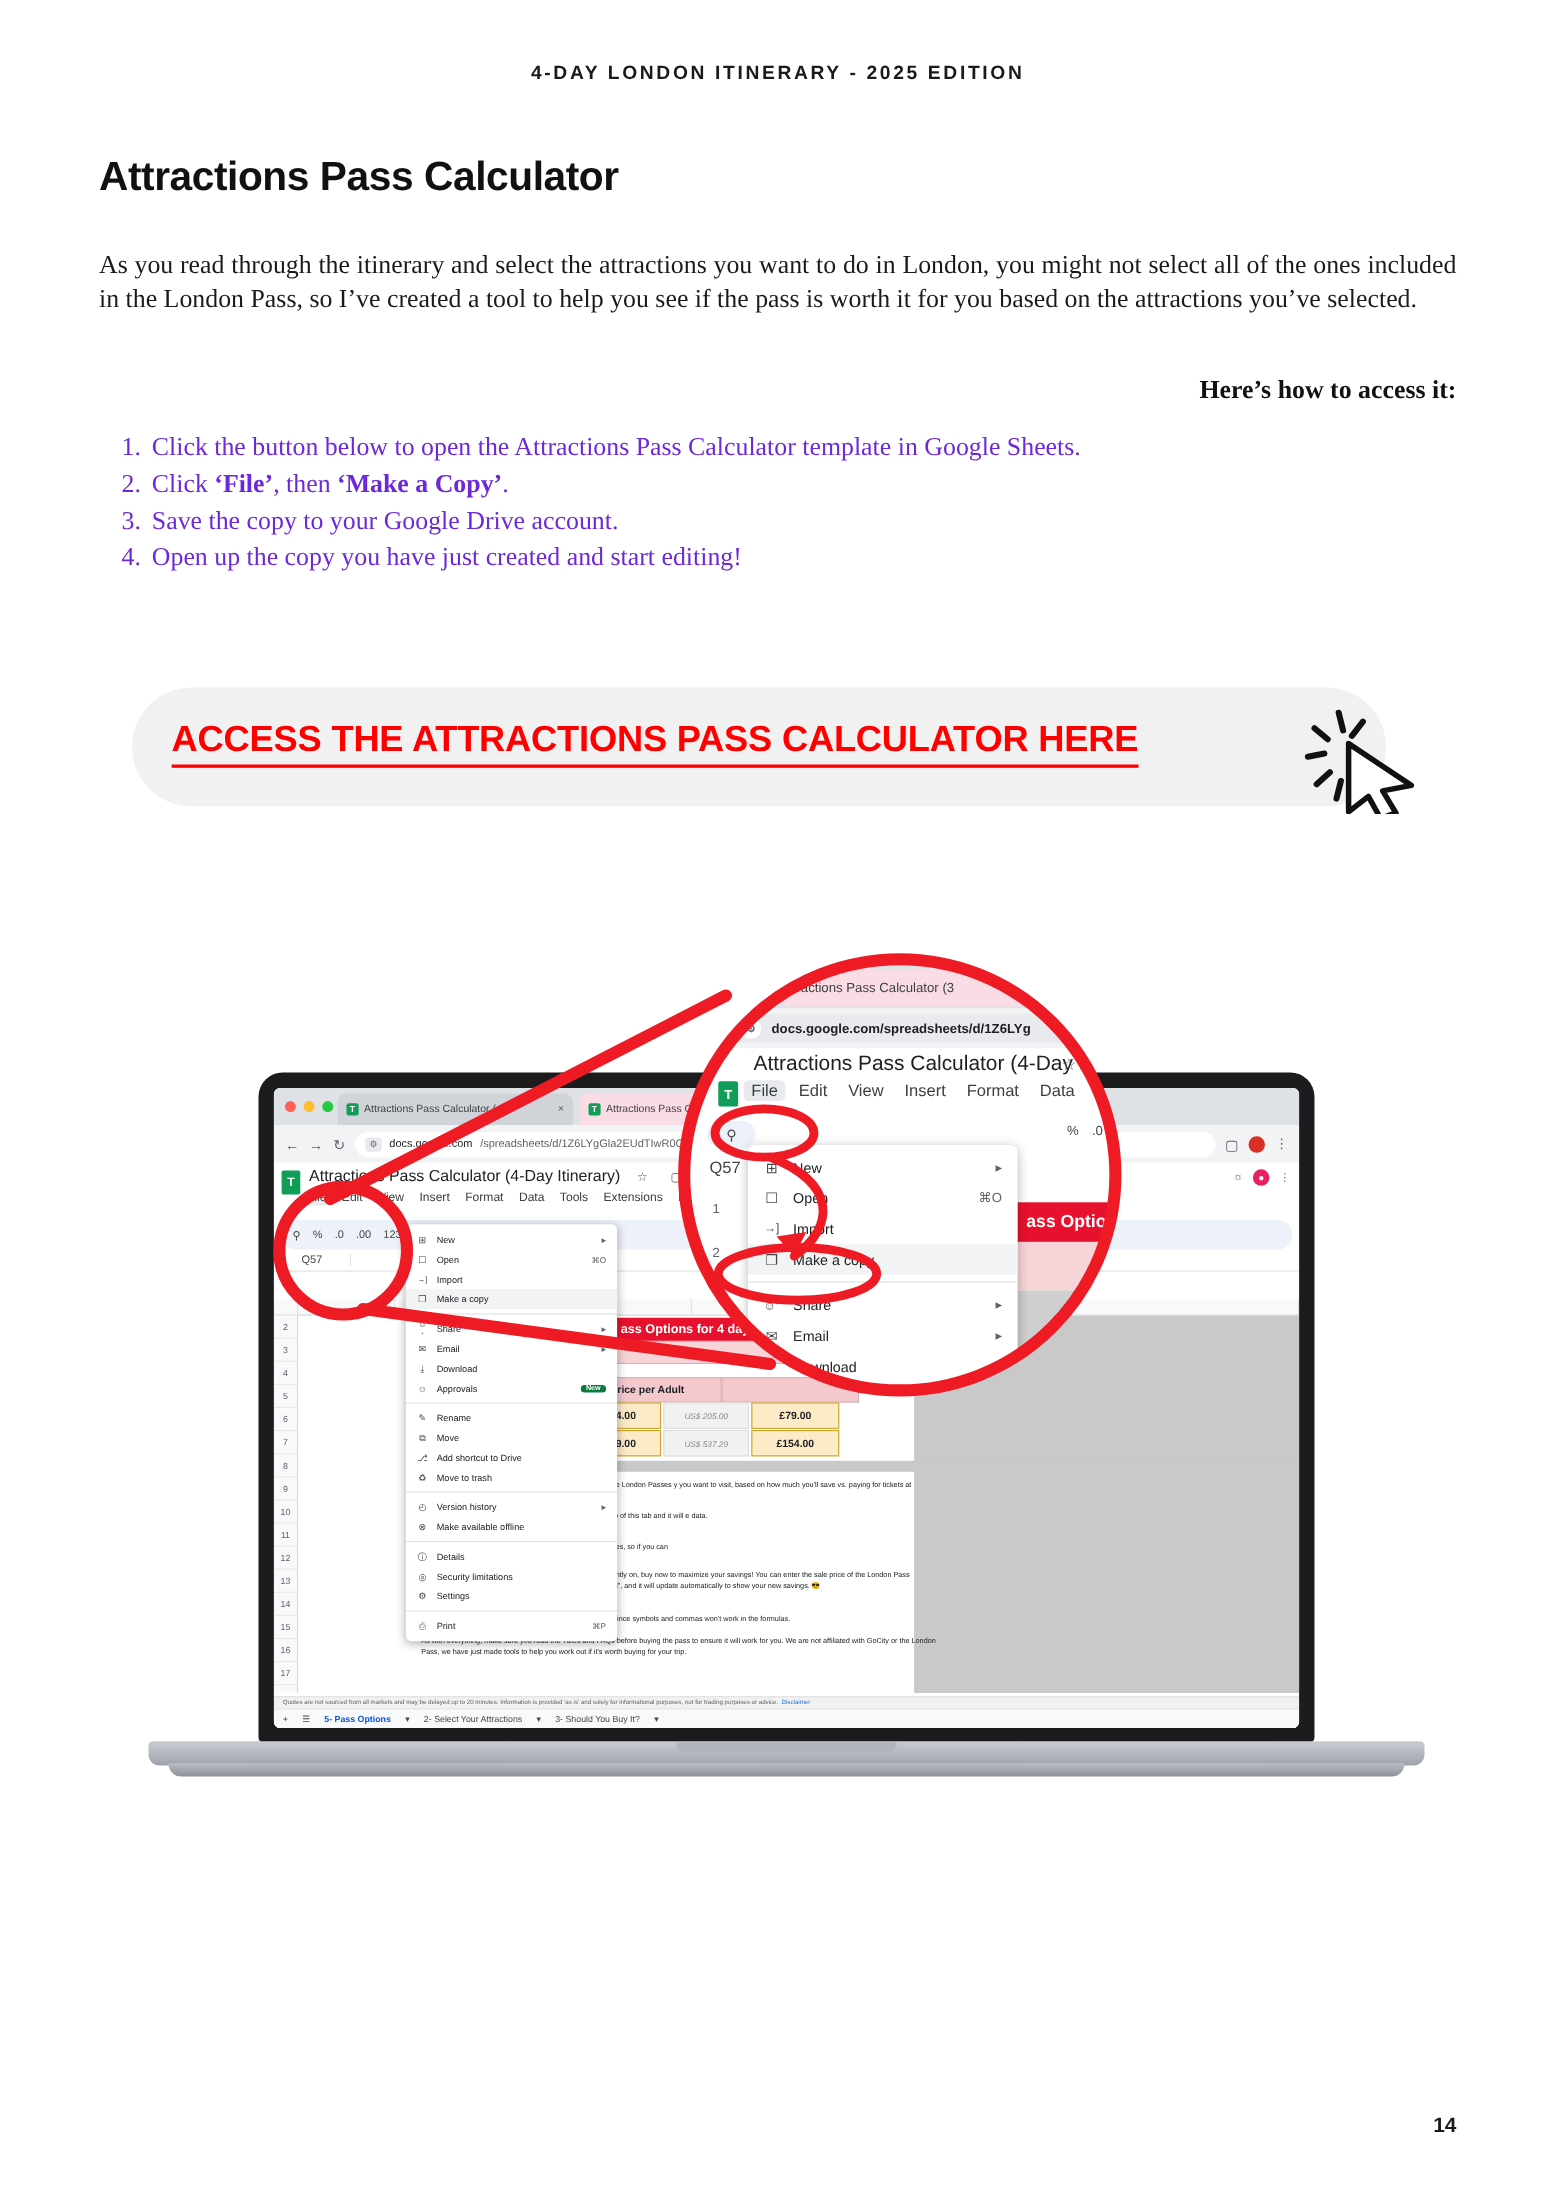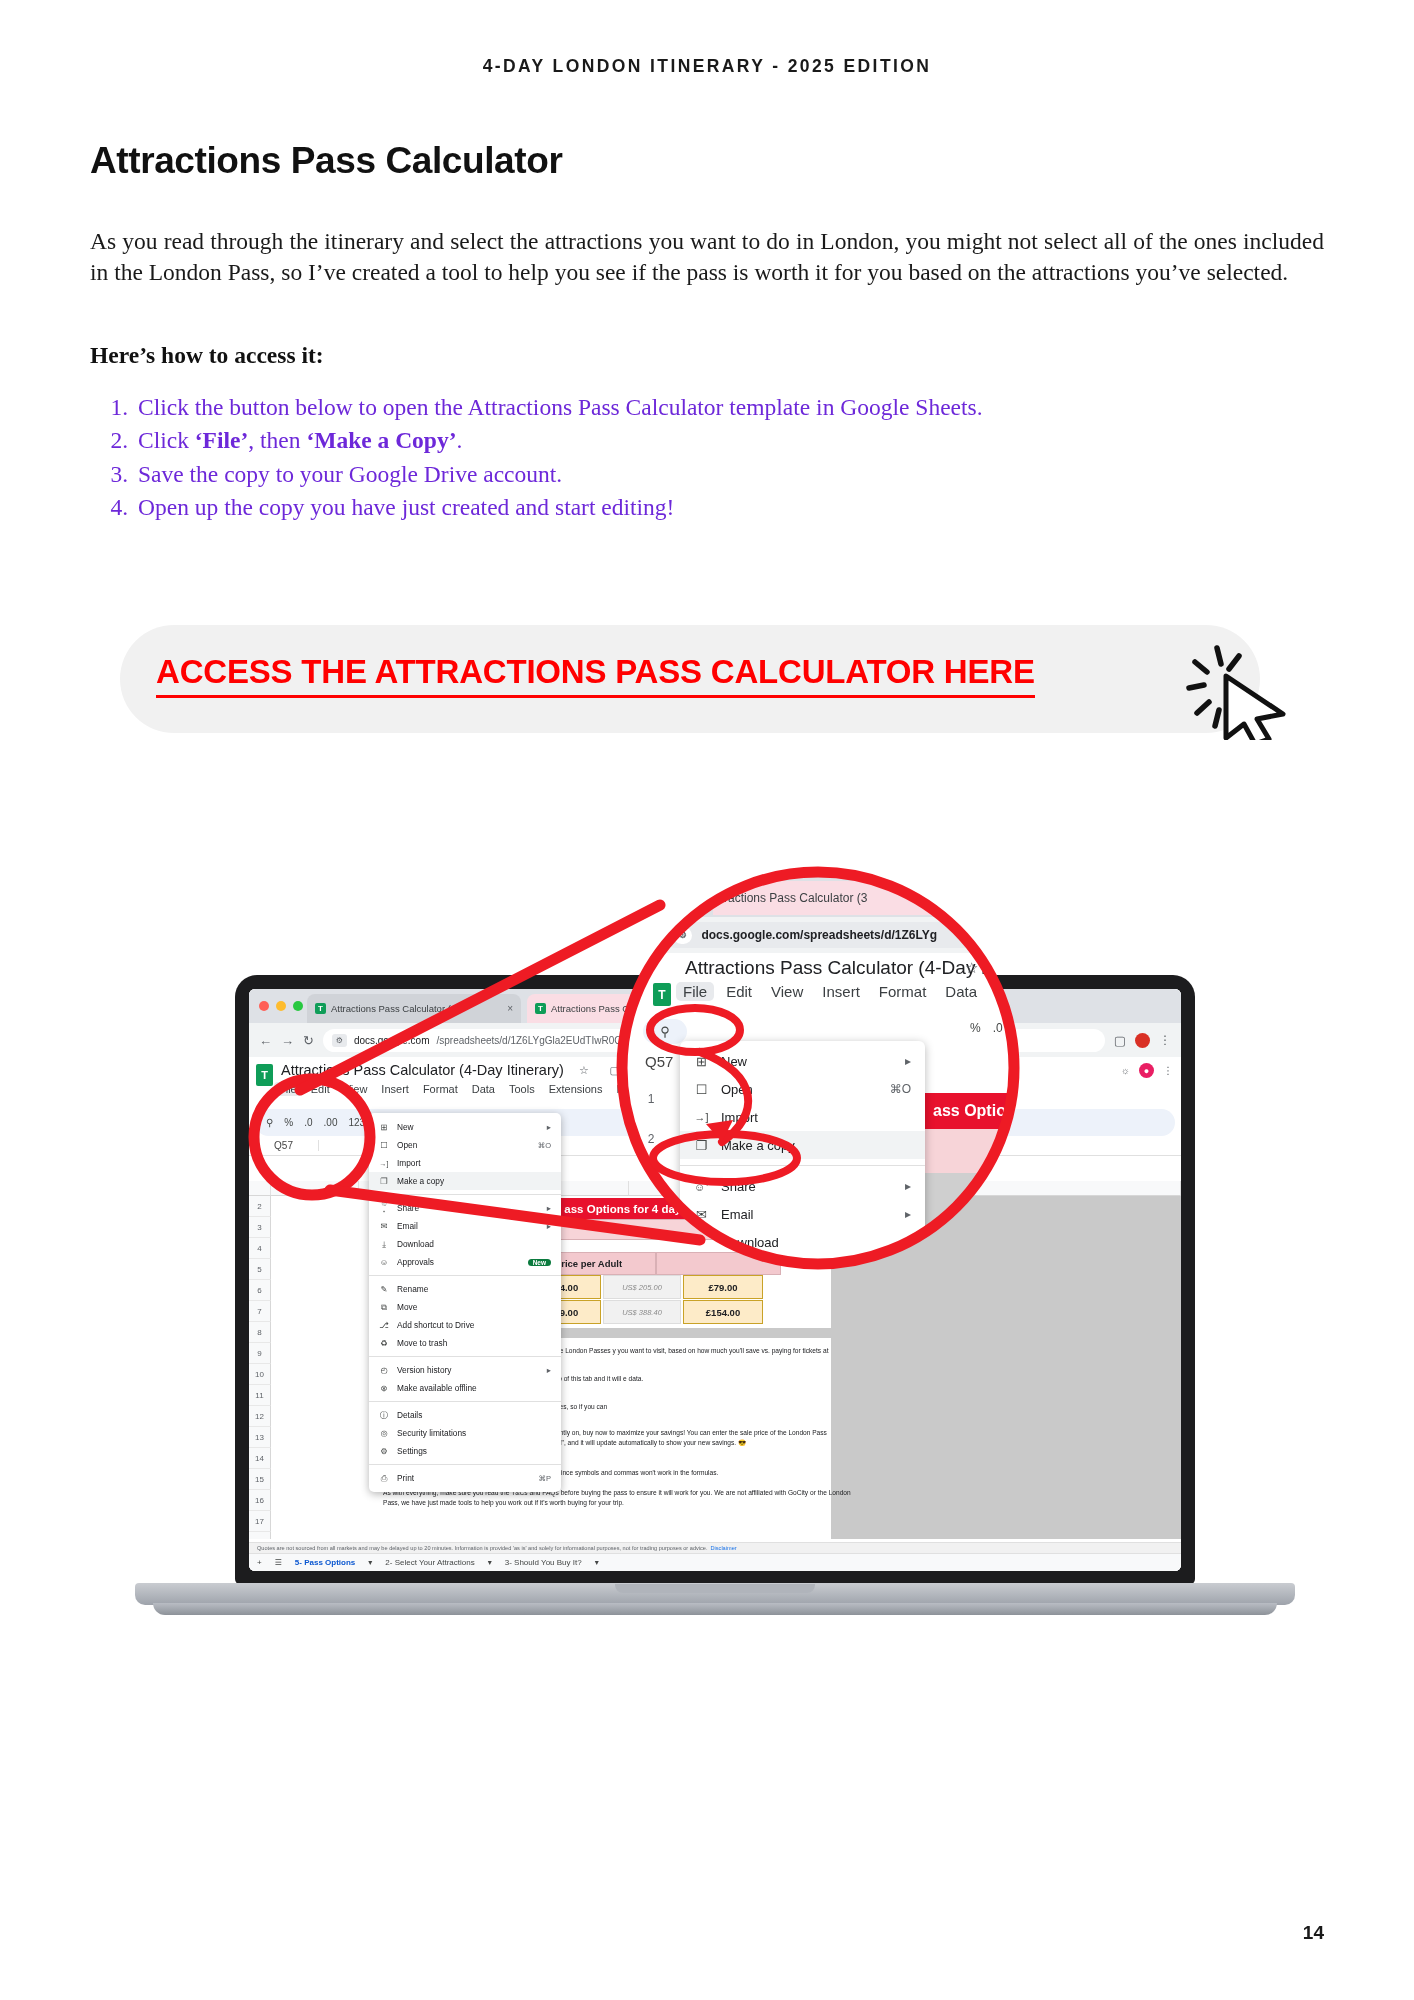--- a/index.html
+++ b/index.html
@@ -47,20 +47,21 @@
     margin: 0;
     text-align: justify;
     text-justify: inter-word;
   }
 
   p.howto {
     font-size: 23.5px;
     font-weight: bold;
     color: #111;
     margin: 54px 0 0 0;
+    text-align: right;
   }
 
   ol.steps {
     margin: 22px 0 0 0;
     padding-left: 44px;
     font-size: 23.5px;
     line-height: 1.42;
     color: #6d28d9;
   }
   ol.steps li { padding-left: 4px; margin: 0; }
@@ -617,21 +618,21 @@
                 <div class="hdr-price">Price per Adult</div>
                 <div class="hdr-blank"></div>
 
                 <div class="cell-attr" style="left:110px; top:79px; width:138px; height:24px;">ndon Eye</div>
                 <div class="cell-money" style="left:250px; top:79px; width:80px; height:24px;">£154.00</div>
                 <div class="cell-usd" style="left:332px; top:79px; width:78px; height:24px;">US$   205.00</div>
                 <div class="cell-money" style="left:412px; top:79px; width:80px; height:24px;">£79.00</div>
 
                 <div class="cell-attr" style="left:110px; top:104px; width:138px; height:24px;">n Eye and</div>
                 <div class="cell-money" style="left:250px; top:104px; width:80px; height:24px;">£229.00</div>
-                <div class="cell-usd" style="left:332px; top:104px; width:78px; height:24px;">US$   388.40</div>
+                <div class="cell-usd" style="left:332px; top:104px; width:78px; height:24px;">US$   537.29</div>
                 <div class="cell-money" style="left:412px; top:104px; width:80px; height:24px;">£154.00</div>
 
                 <div class="greyband"></div>
 
                 <div class="doc-note" style="top:150px;">ol will help you understand whether you should buy one of the London Passes y you want to visit, based on how much you'll save vs. paying for tickets at the door</div>
                 <div class="doc-note" style="top:178px;">select your local currency from the dropdown menu at the top of this tab and it will e data.</div>
                 <div class="doc-note" style="top:206px;">of the London Pass at the time of writing. There are often sales, so if you can</div>
                 <div class="doc-note" style="top:232px;">If you go to the London Pass site and you see a sale is currently on, buy now to maximize your savings! You can enter the sale price of the London Pass in the spreadsheet under "Price Per Adult" and "Price Per Kid", and it will update automatically to show your new savings. 😎</div>
                 <div class="doc-note" style="top:272px;">When entering a new price, use "130.5" instead of "£130.5" since symbols and commas won't work in the formulas.</div>
                 <div class="doc-note" style="top:292px; width:470px;">As with everything, make sure you read the T&amp;Cs and FAQs before buying the pass to ensure it will work for you. We are not affiliated with GoCity or the London Pass, we have just made tools to help you work out if it's worth buying for your trip.</div>

